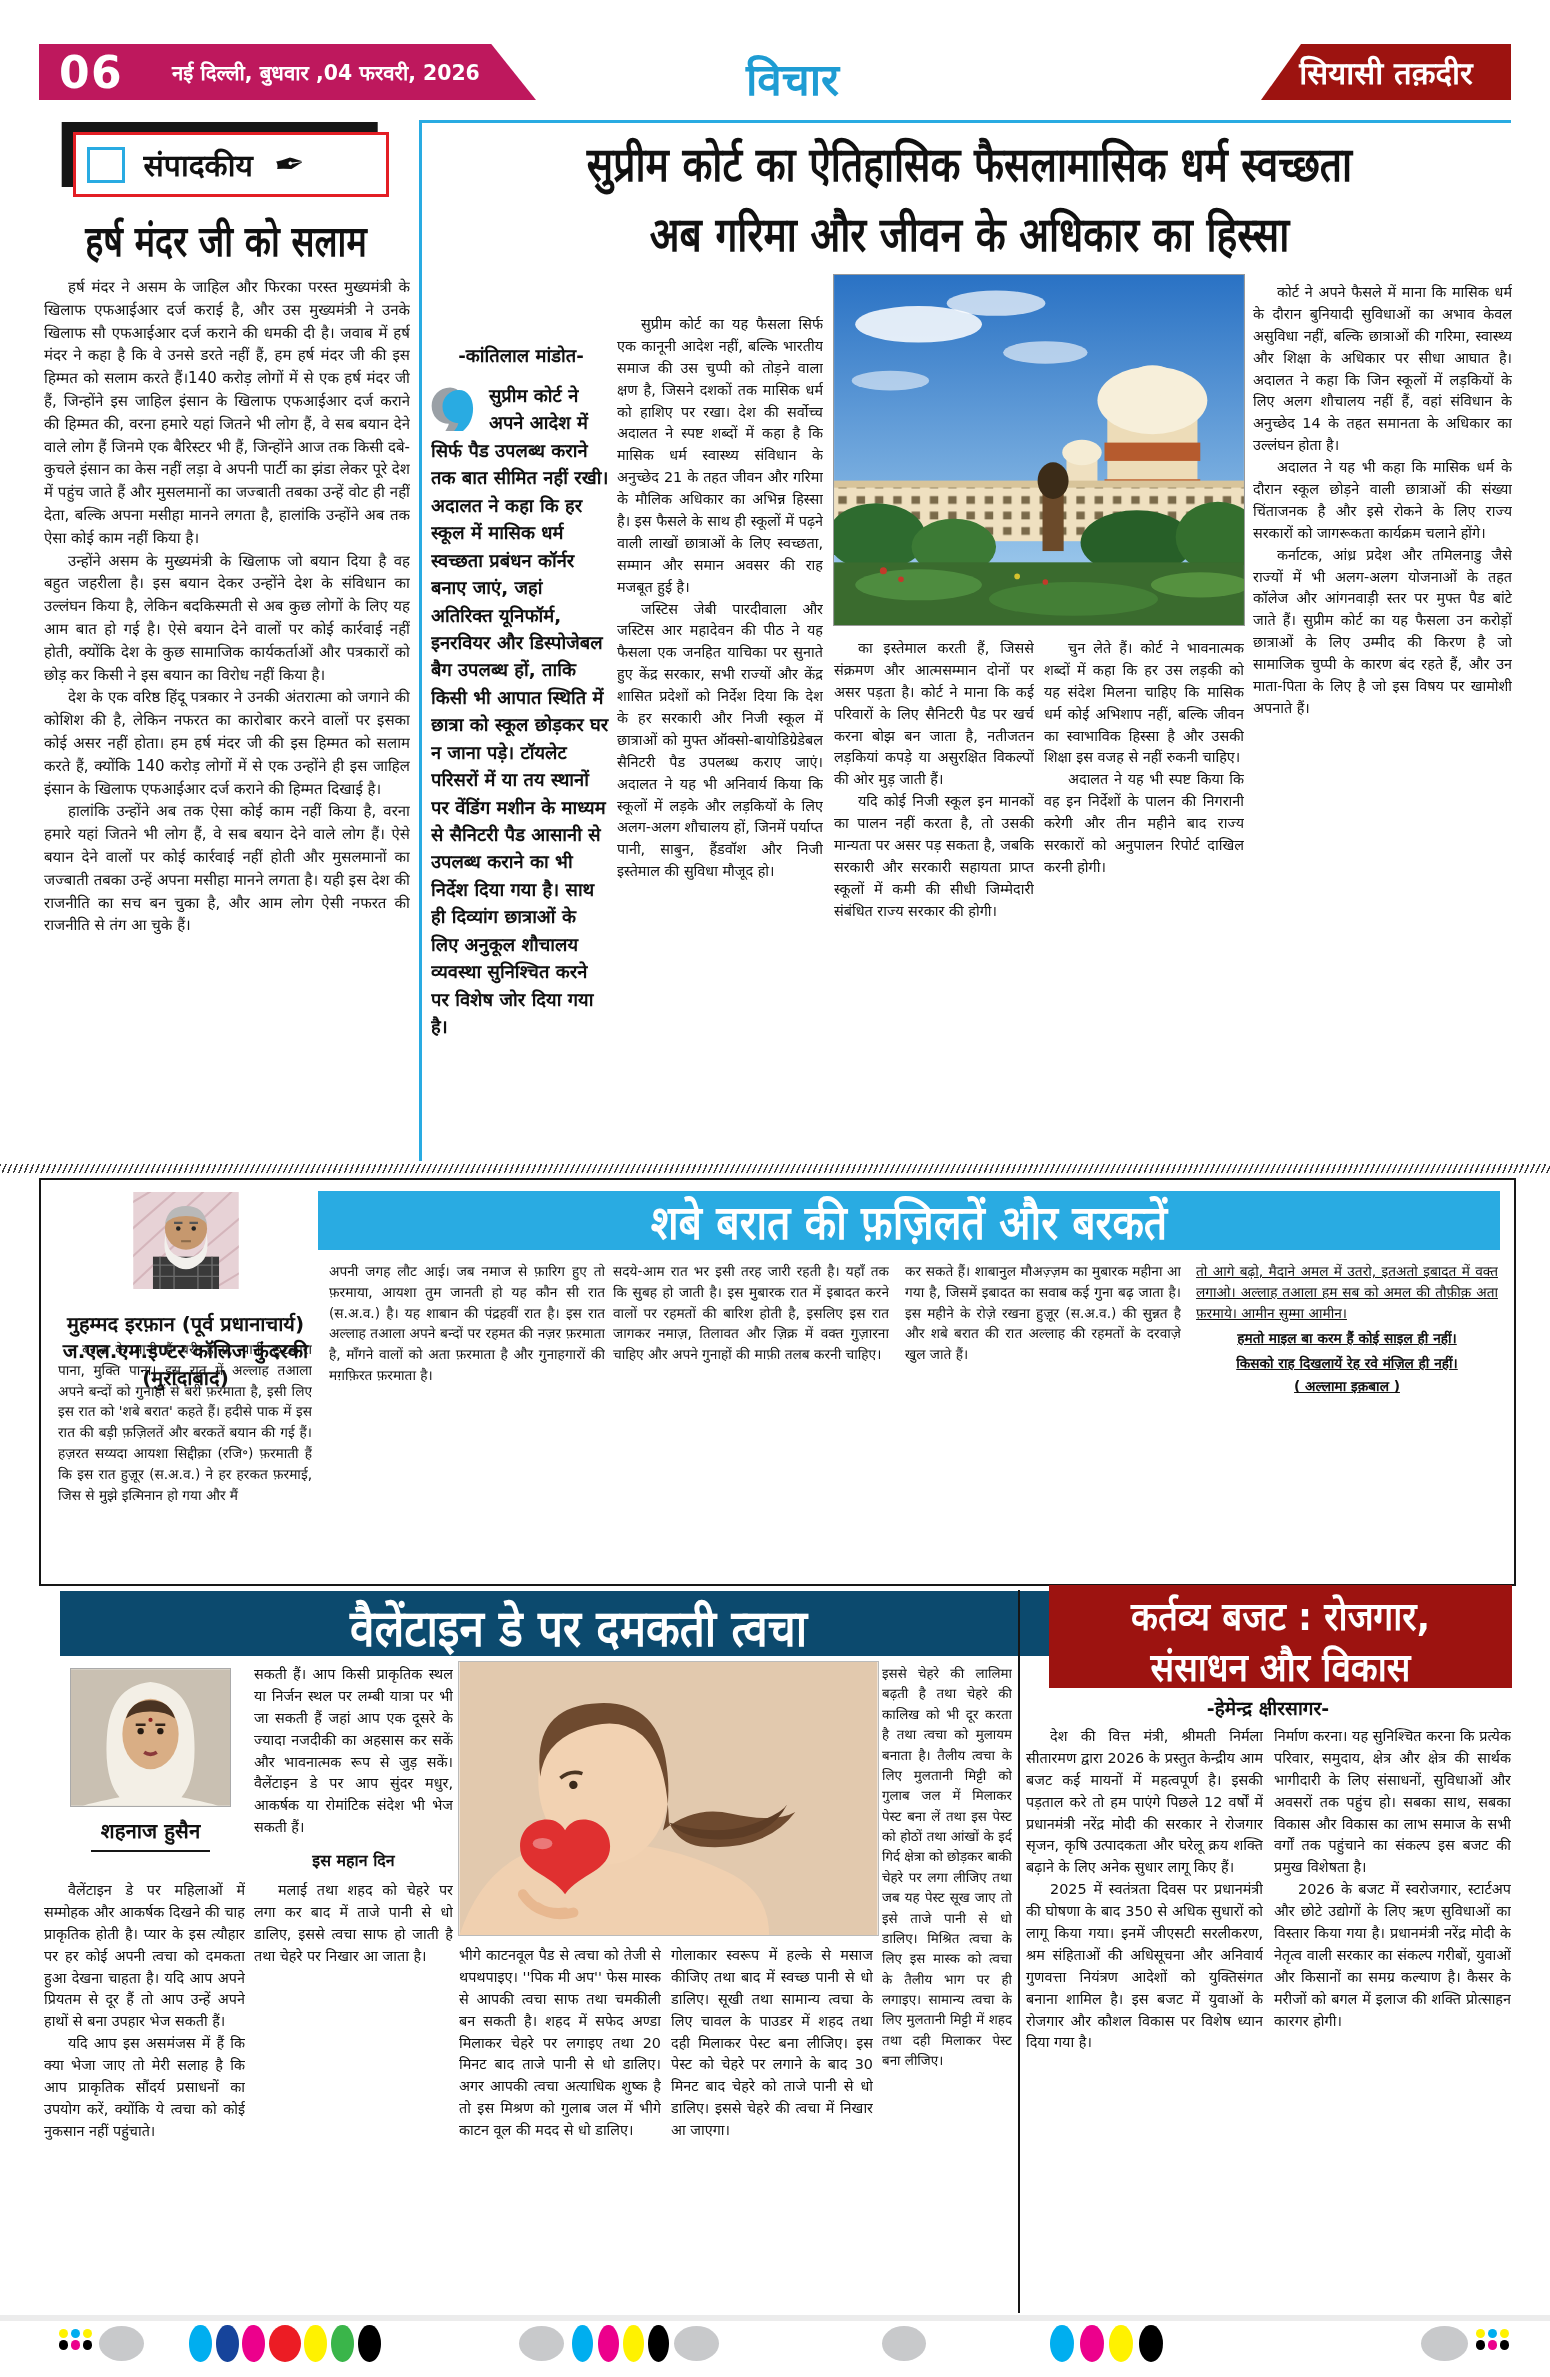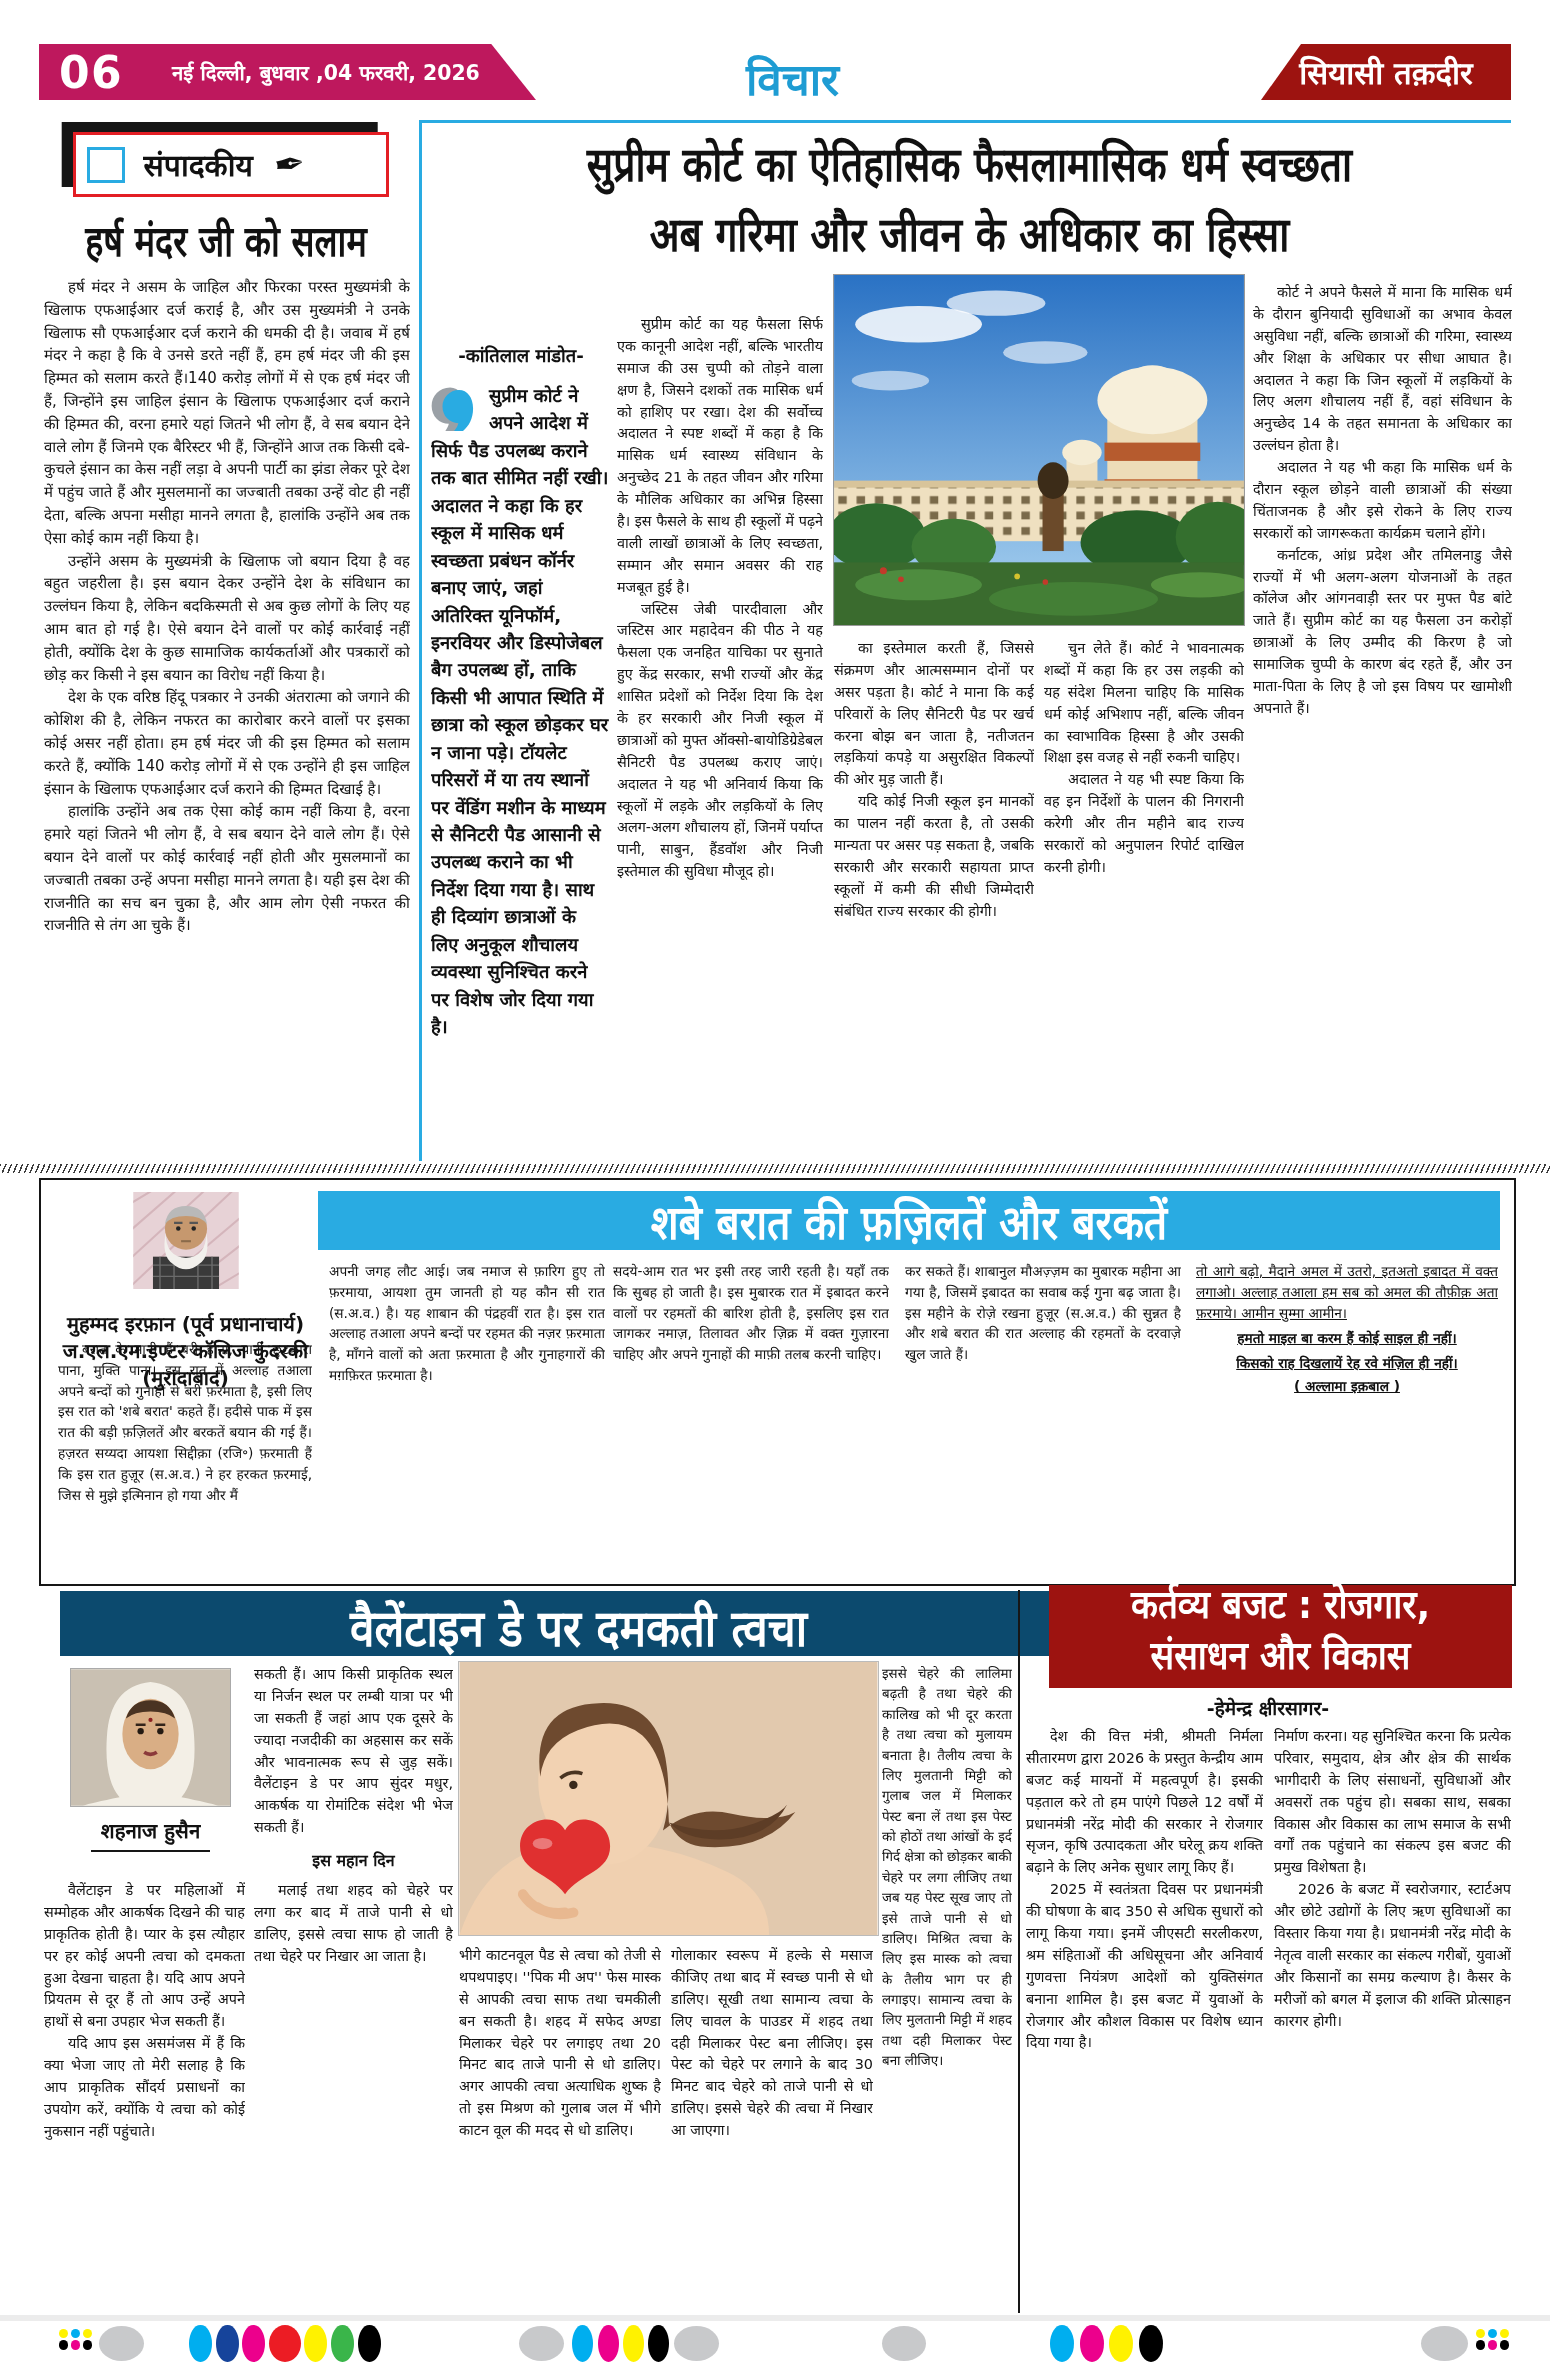--- a/index.html
+++ b/index.html
@@ -71,21 +71,21 @@
   .val-c1{left:44px;top:1880px;width:201px;height:431px;}
   .val-c2{left:254px;top:1664px;width:199px;height:647px;}
   .val-sub{text-align:center;text-indent:0 !important;font-weight:bold;font-size:16px;margin:10px 0 7px !important;}
   .val-photo{left:459px;top:1662px;width:419px;height:273px;outline:0.7px solid #bbb;}
   .val-c3{left:459px;top:1945px;width:202px;height:366px;}
   .val-c4{left:671px;top:1945px;width:202px;height:366px;}
   .val-c5{left:882px;top:1664px;width:130px;height:647px;font-size:13.4px;}
   .bot-vrule{left:1018px;top:1590px;width:2.1px;height:723px;background:#161616;}
   
   .bud-banner{left:1049px;top:1585px;width:463px;height:103px;background:#9d1310;color:#fff;
-    display:flex;align-items:flex-start;justify-content:center;text-align:center;}
+    display:flex;align-items:flex-end;justify-content:center;text-align:center;}
   .bud-banner div{font-size:35px;font-weight:bold;line-height:1.3;transform:scaleY(1.12);}
   .bud-byline{left:1025px;top:1695px;width:486px;text-align:center;font-size:19px;font-weight:bold;}
   .bud-a{left:1026px;top:1726px;width:237px;height:586px;}
   .bud-b{left:1274px;top:1726px;width:237px;height:586px;}
   
   .footer-rule{left:0;top:2315px;width:1550px;height:6.3px;background:#ececec;}
   .fdots{left:0;top:2325px;width:1550px;height:41px;}
   .dotgrid{position:absolute;display:grid;grid-template-columns:repeat(3,10px);grid-gap:2.1px;}
   .dotgrid i{width:9.2px;height:9.2px;border-radius:50%;display:block;}
   .ell{position:absolute;border-radius:50%;}

